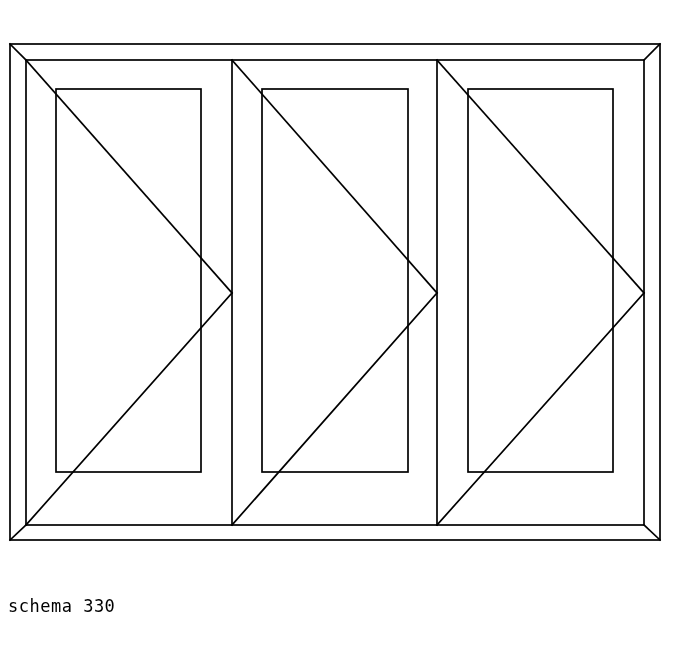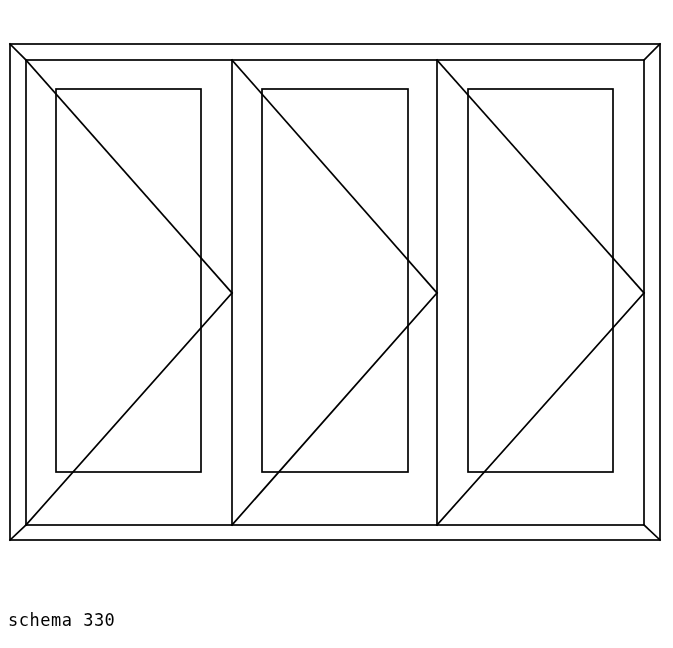--- a/index.html
+++ b/index.html
@@ -24,21 +24,21 @@
   svg.drawing rect,
   svg.drawing line {
     fill: none;
     stroke: var(--line, #000000);
     stroke-width: 1.7;
     stroke-linecap: square;
   }
   .caption {
     position: absolute;
     left: 8px;
-    top: 610px;
+    top: 596px;
     font-size: 17px;
     letter-spacing: 0.5px;
     color: var(--line, #000000);
     white-space: pre;
   }
 </style>
 </head>
 <body>
 
 <div class="page">

